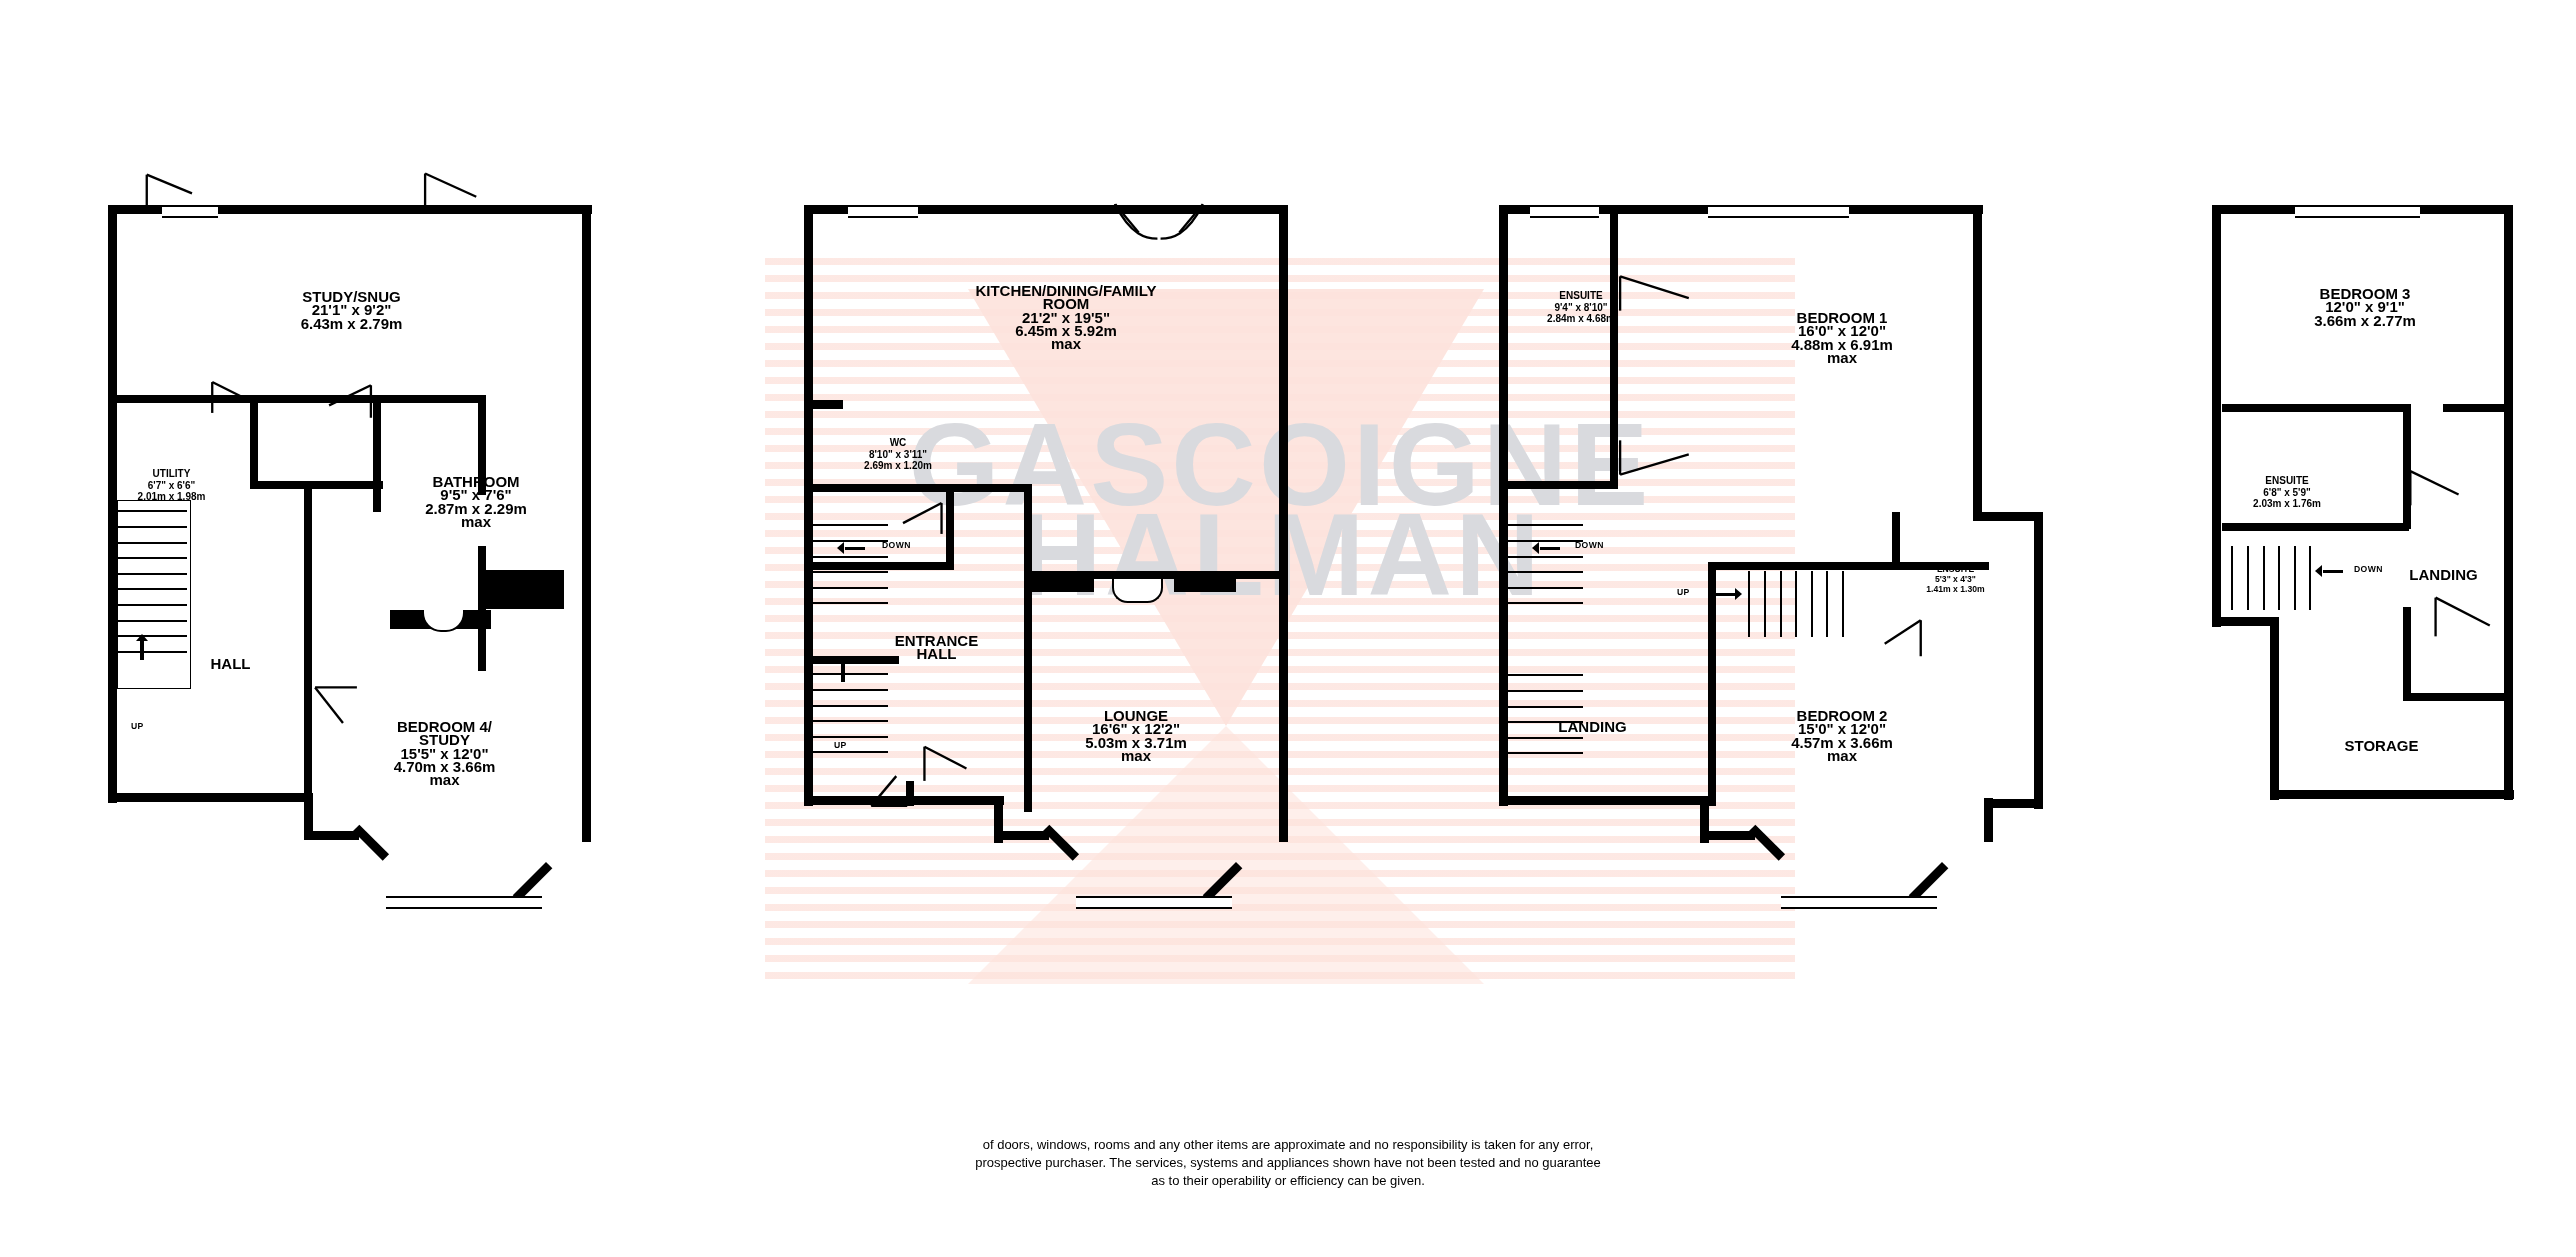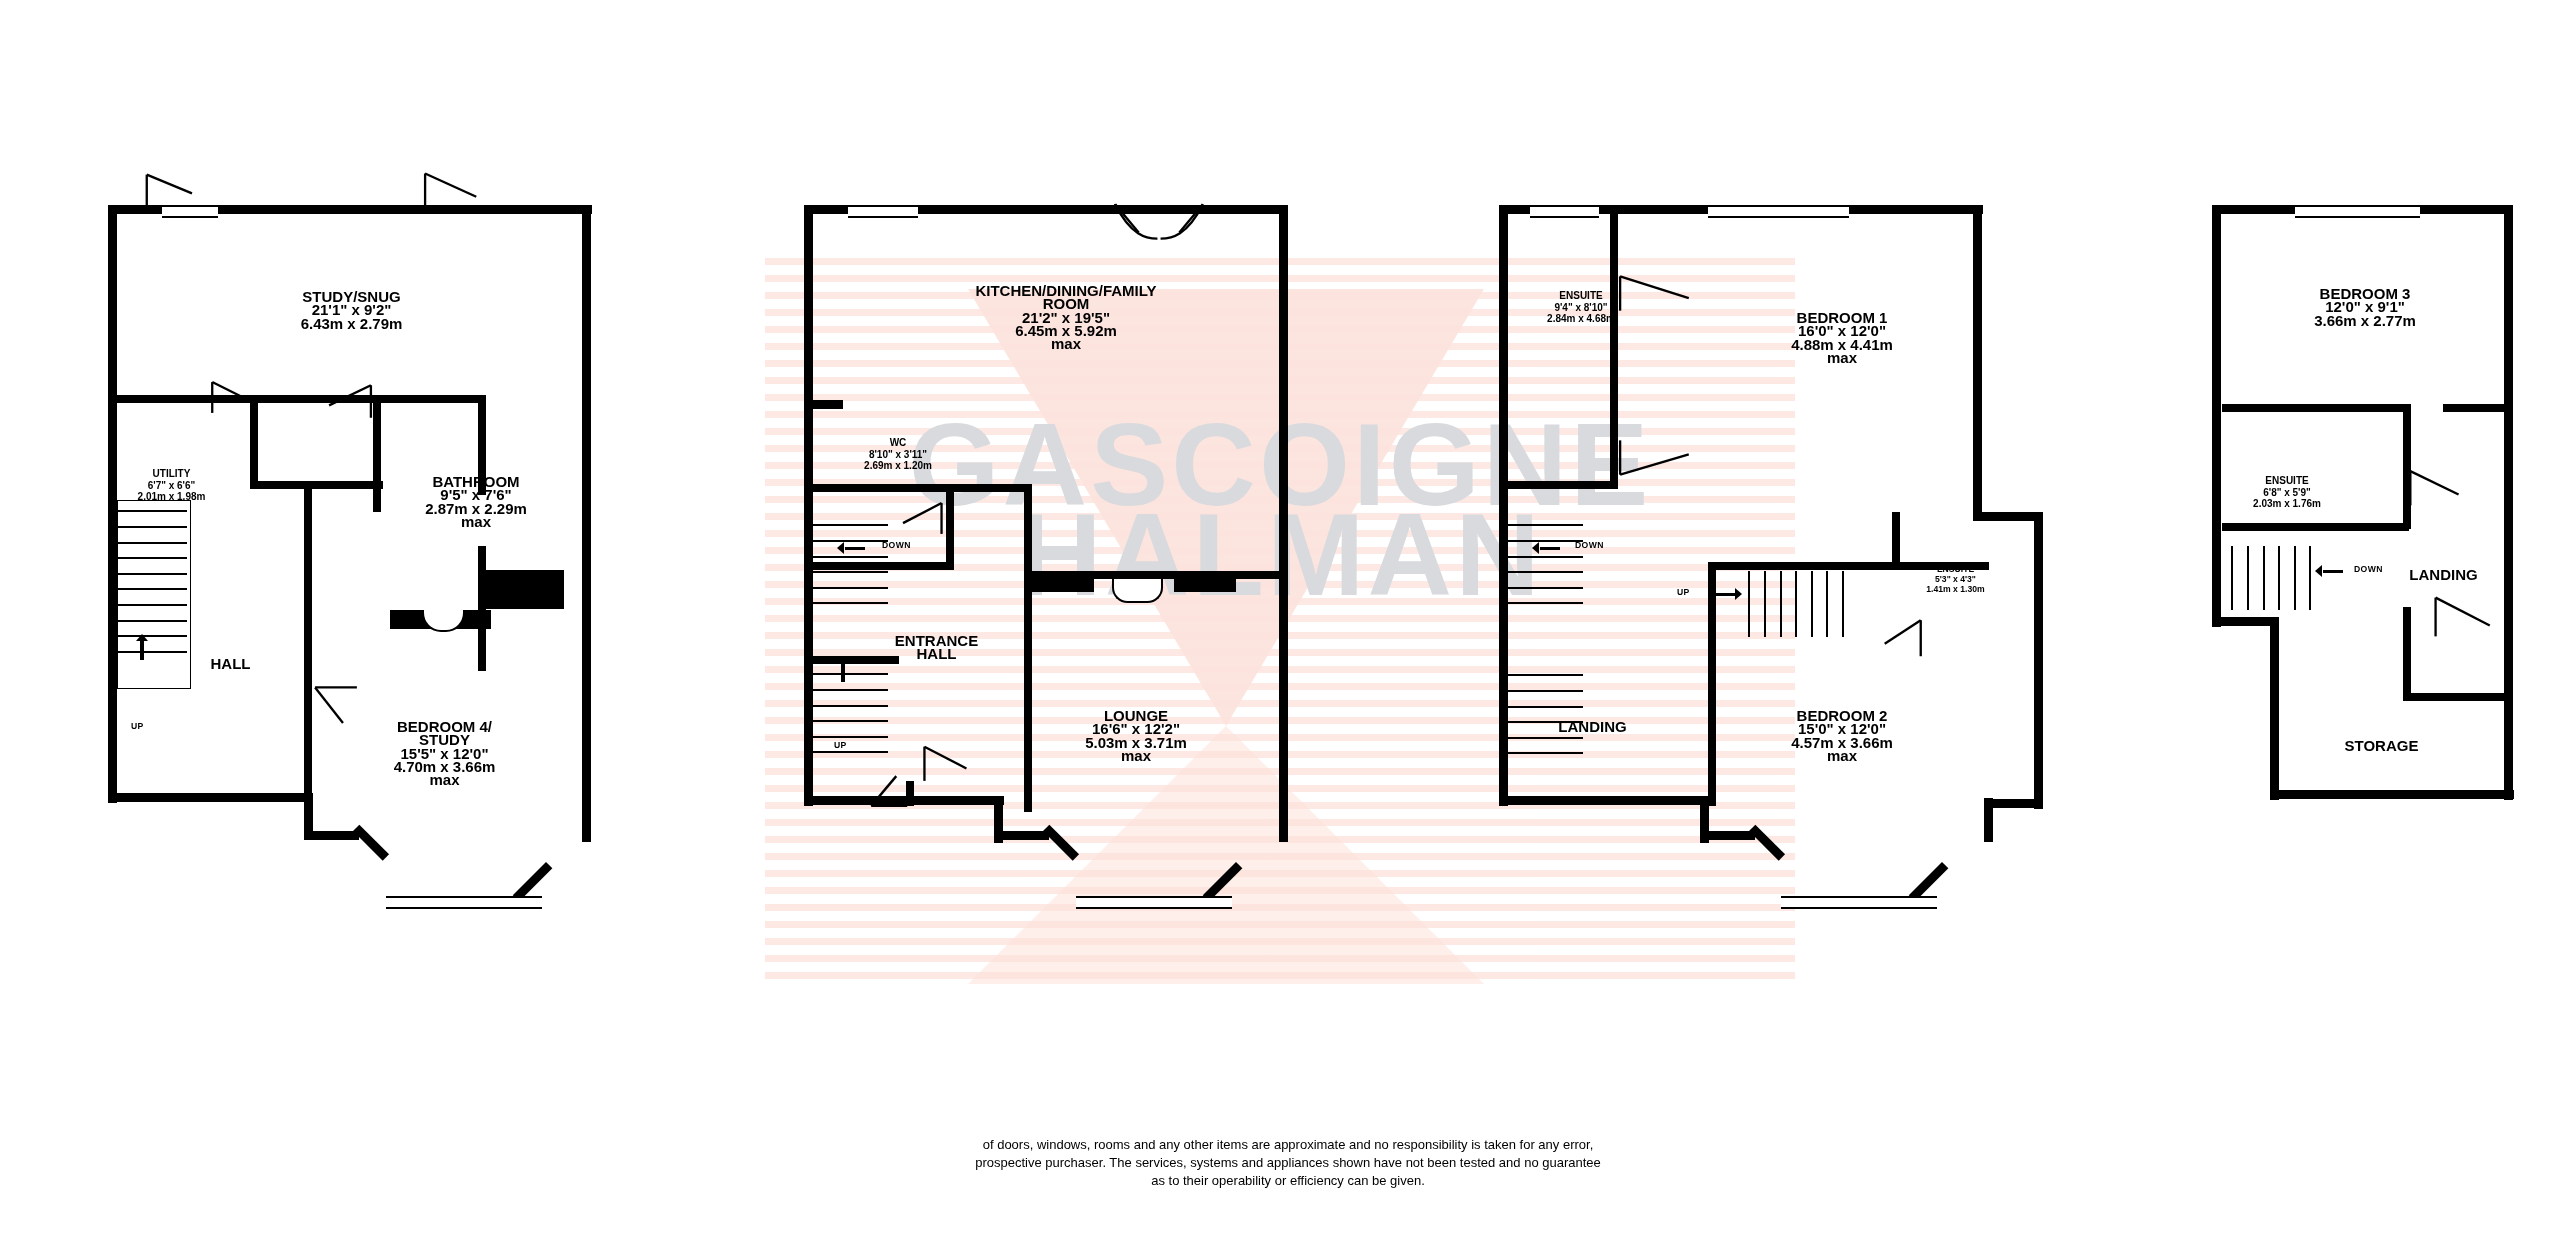--- a/index.html
+++ b/index.html
@@ -373,21 +373,21 @@
     </div>
 
     <div class="lbl small" style="left:1507px;top:290px;width:148px;">
       <div class="nm">ENSUITE</div>
       <div class="dim">9'4"  x 8'10"</div>
       <div class="dim">2.84m  x 4.68m</div>
     </div>
     <div class="lbl" style="left:1756px;top:311px;width:172px;">
       <div class="nm">BEDROOM 1</div>
       <div class="dim">16'0"  x 12'0"</div>
-      <div class="dim">4.88m  x 4.41m</div>
+      <div class="dim">4.88m  x 6.91m</div>
       <div class="dim">max</div>
     </div>
     <div class="lbl tiny" style="left:1889px;top:564px;width:133px;">
       <div class="nm">ENSUITE</div>
       <div class="dim">5'3"  x 4'3"</div>
       <div class="dim">1.41m  x 1.30m</div>
     </div>
     <div class="lbl" style="left:1522px;top:720px;width:141px;">
       <div class="nm">LANDING</div>
     </div>

